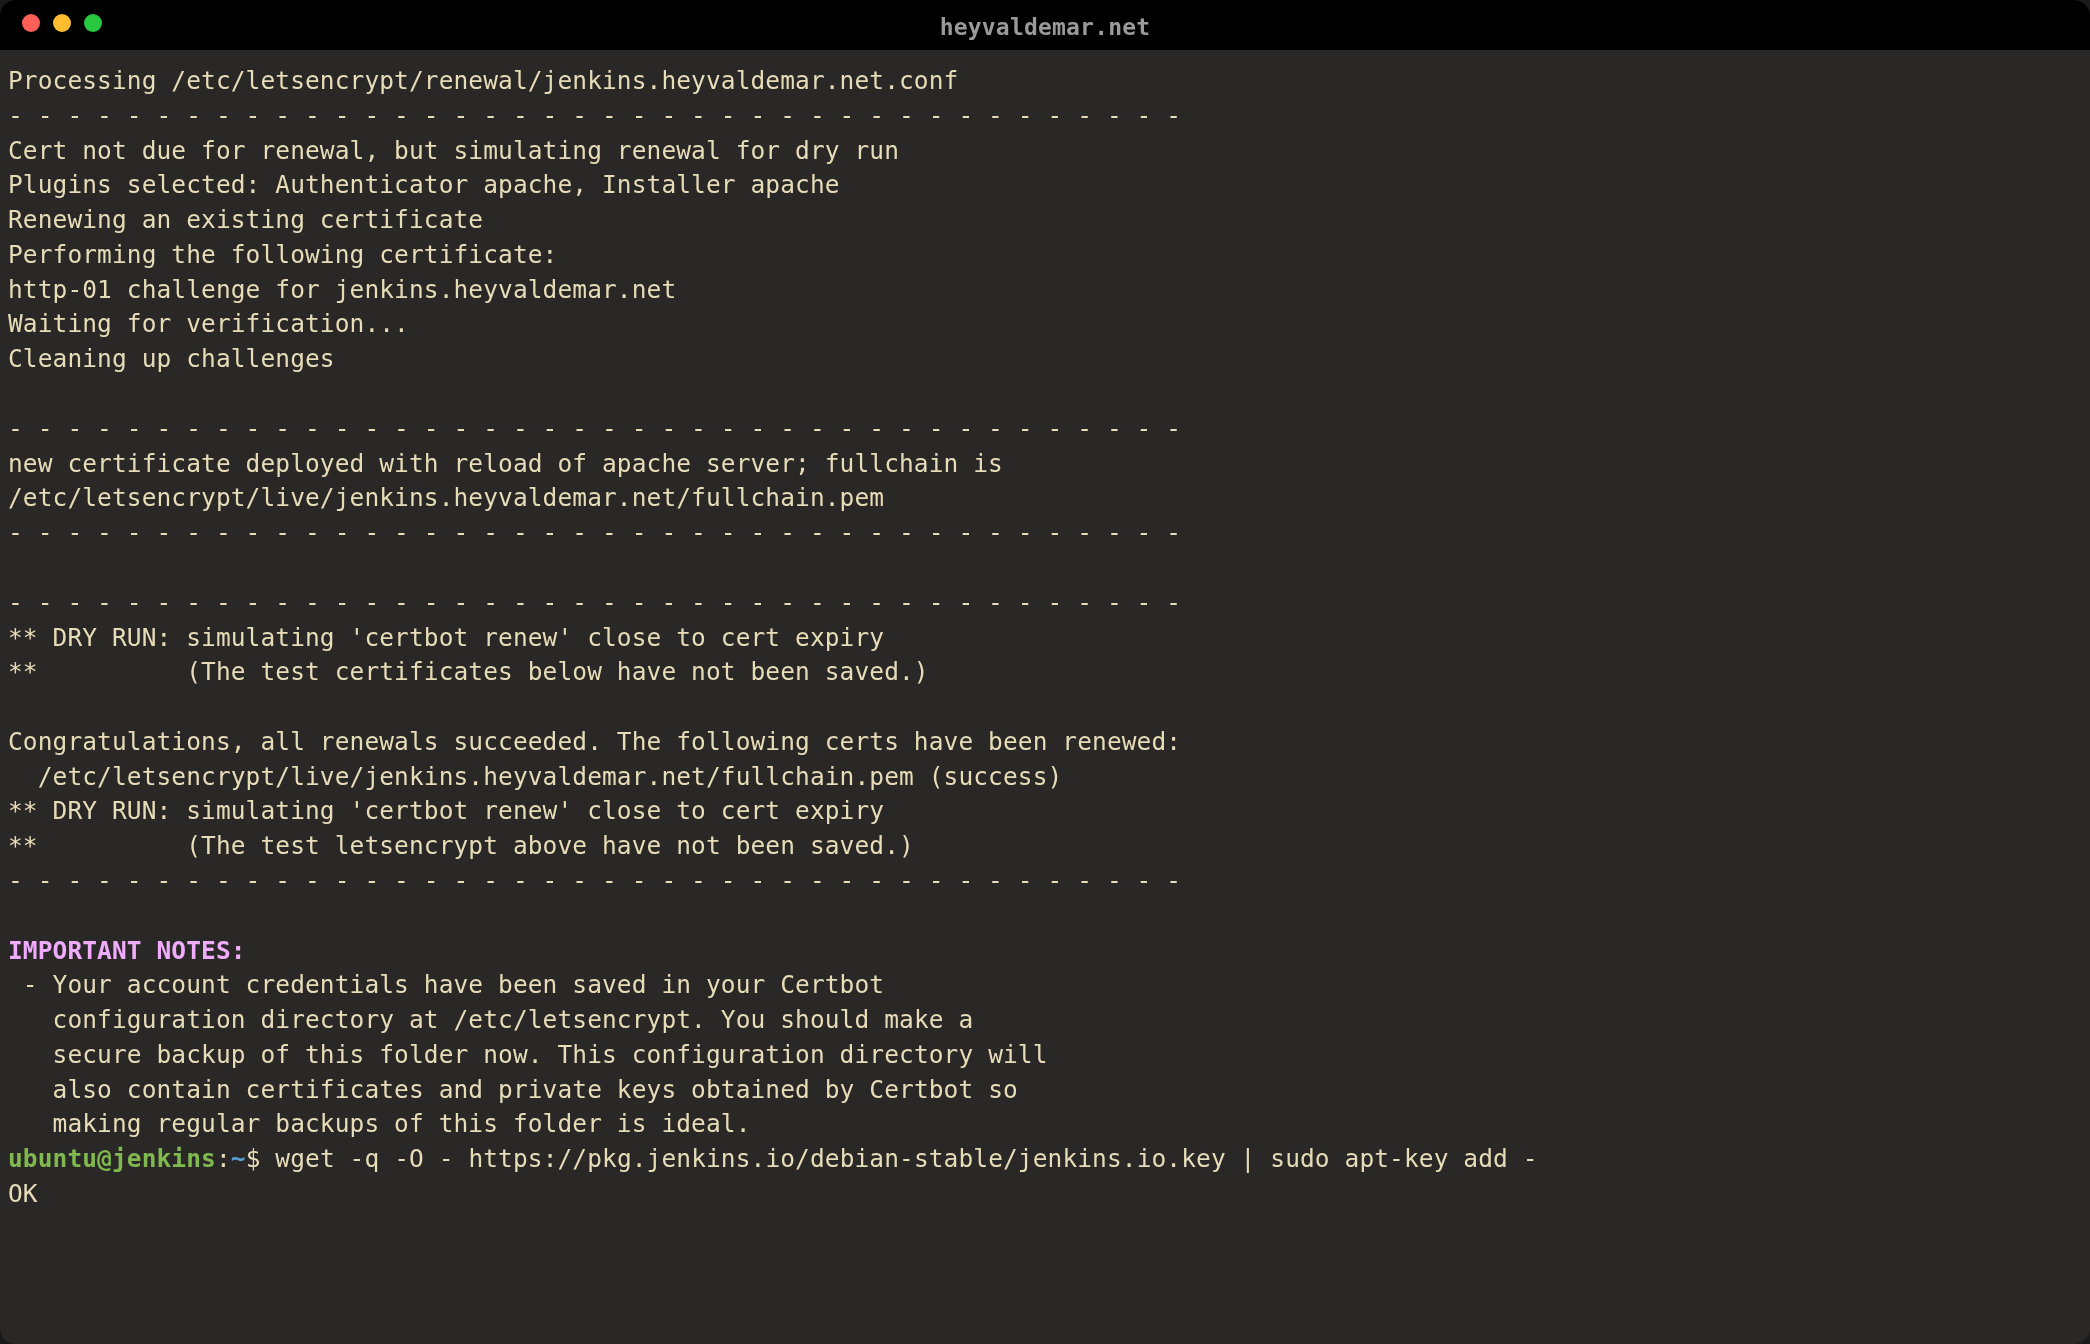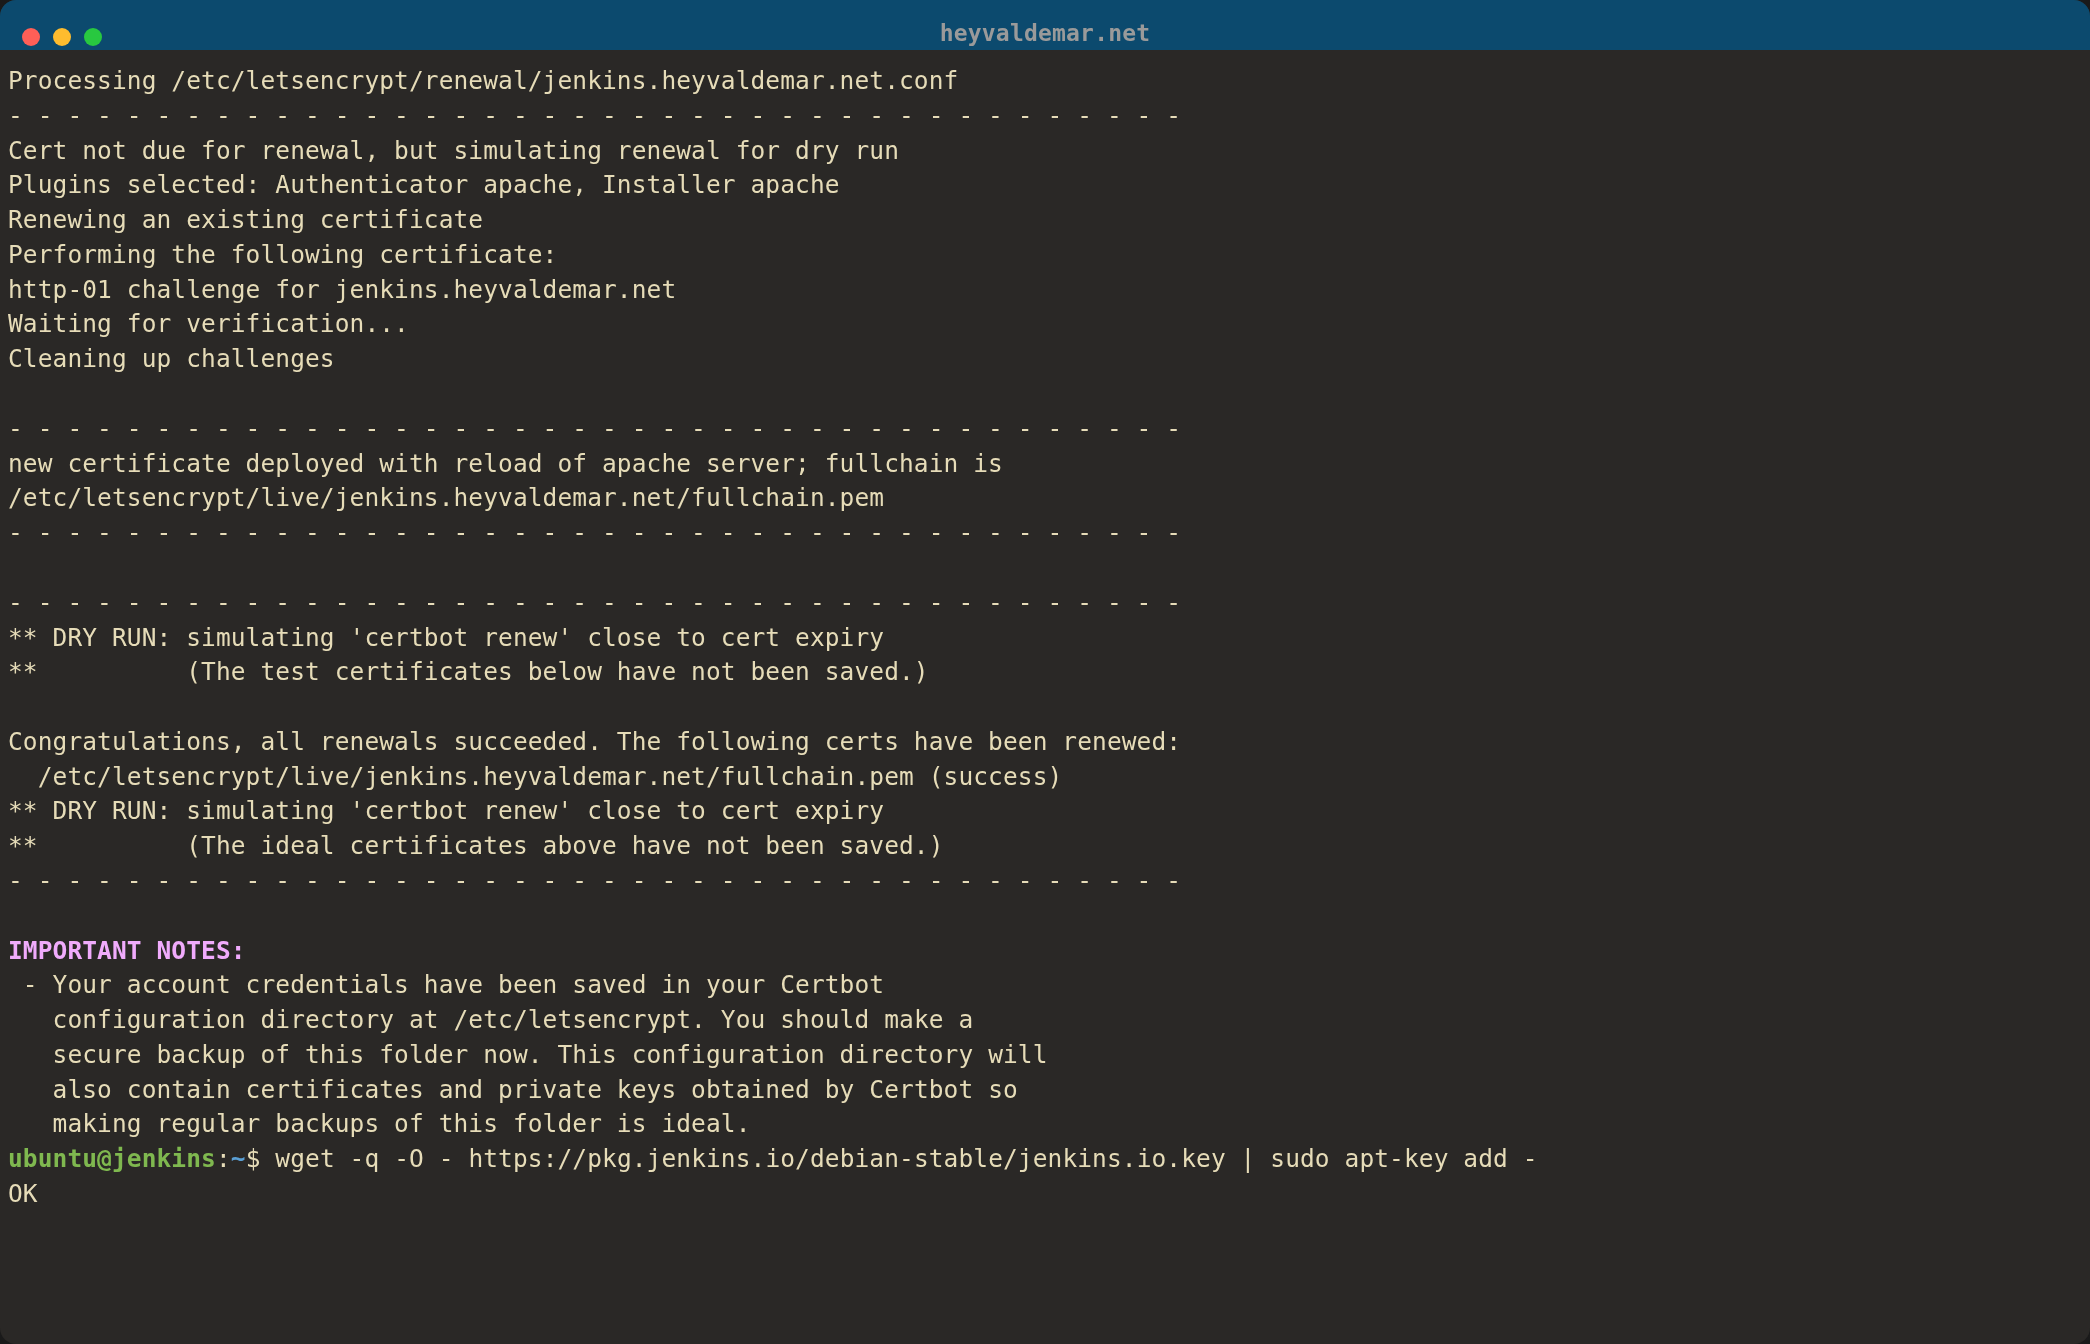--- a/index.html
+++ b/index.html
@@ -21,24 +21,24 @@
       height: 1344px;
       background: #2a2826;
       border-radius: 16px;
       overflow: hidden;
       display: flex;
       flex-direction: column;
     }
     .title-bar {
       height: 50px;
       display: flex;
-      align-items: flex-end;
-      padding: 4px 22px;
+      align-items: flex-start;
+      padding: 14px 22px;
       position: relative;
-      background: #0c4a6e;
+      background: #000000;
     }
     .traffic-lights {
       display: flex;
       gap: 13px;
       align-items: center;
     }
     .traffic-light {
       width: 18px;
       height: 18px;
       border-radius: 50%;
@@ -121,21 +121,21 @@
     <div class="line">/etc/letsencrypt/live/jenkins.heyvaldemar.net/fullchain.pem</div>
     <div class="line">- - - - - - - - - - - - - - - - - - - - - - - - - - - - - - - - - - - - - - - -</div>
     <div class="line">&nbsp;</div>
     <div class="line">- - - - - - - - - - - - - - - - - - - - - - - - - - - - - - - - - - - - - - - -</div>
     <div class="line">** DRY RUN: simulating 'certbot renew' close to cert expiry</div>
     <div class="line">**          (The test certificates below have not been saved.)</div>
     <div class="line">&nbsp;</div>
     <div class="line">Congratulations, all renewals succeeded. The following certs have been renewed:</div>
     <div class="line">  /etc/letsencrypt/live/jenkins.heyvaldemar.net/fullchain.pem (success)</div>
     <div class="line">** DRY RUN: simulating 'certbot renew' close to cert expiry</div>
-    <div class="line">**          (The ideal certificates above have not been saved.)</div>
+    <div class="line">**          (The test letsencrypt above have not been saved.)</div>
     <div class="line">- - - - - - - - - - - - - - - - - - - - - - - - - - - - - - - - - - - - - - - -</div>
     <div class="line">&nbsp;</div>
     <div class="line bold">IMPORTANT NOTES:</div>
     <div class="line"> - Your account credentials have been saved in your Certbot</div>
     <div class="line">   configuration directory at /etc/letsencrypt. You should make a</div>
     <div class="line">   secure backup of this folder now. This configuration directory will</div>
     <div class="line">   also contain certificates and private keys obtained by Certbot so</div>
     <div class="line">   making regular backups of this folder is ideal.</div>
 
     <div class="line"><span class="prompt-user">ubuntu@jenkins</span><span>:</span><span class="prompt-path">~</span><span class="prompt-cmd">$ </span><span class="prompt-cmd">wget -q -O - https://pkg.jenkins.io/debian-stable/jenkins.io.key | sudo apt-key add -</span></div>

